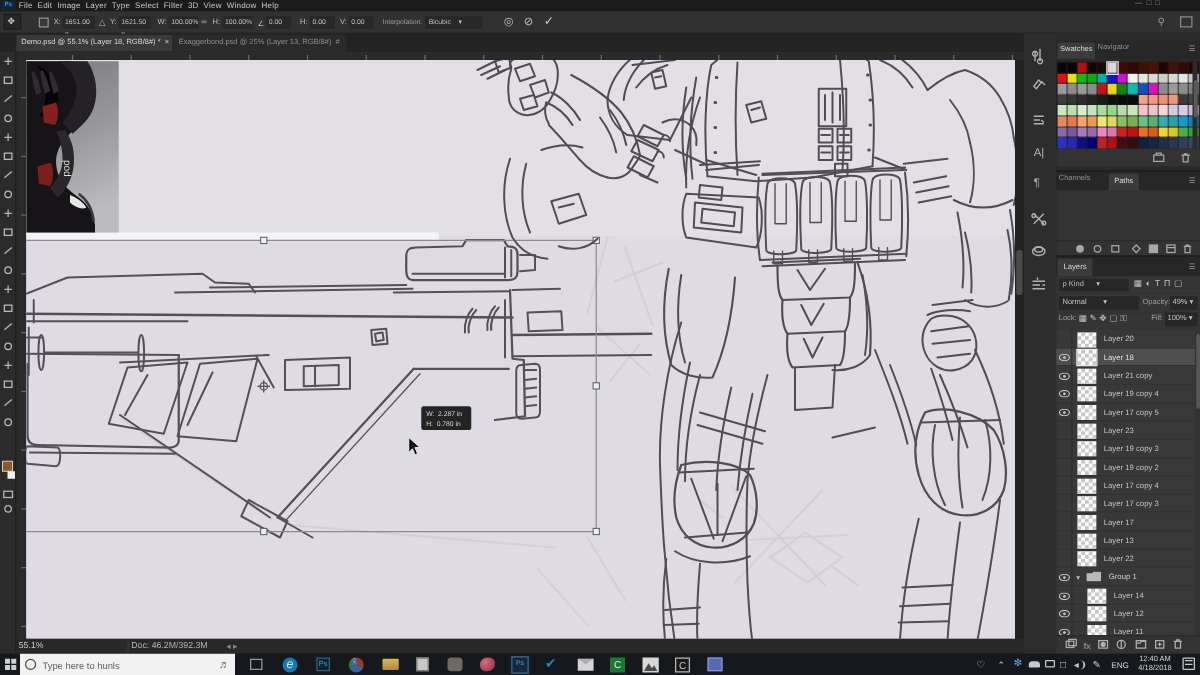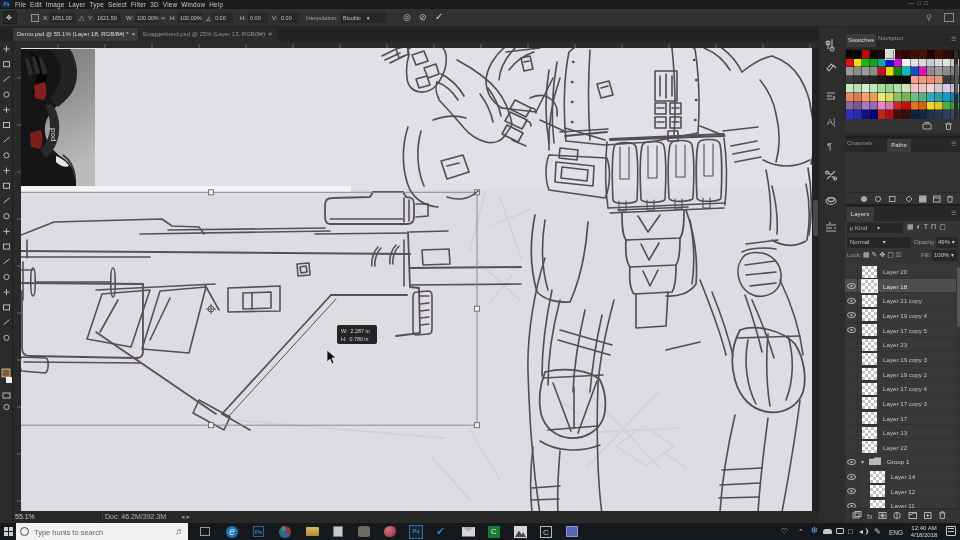--- a/index.html
+++ b/index.html
@@ -753,21 +753,21 @@
     <div class="abs" style="left:168px;top:2px;font-size:7px;color:#8a8a8a;">◂&nbsp;▸</div>
   </div>
 
   <div class="abs" style="left:0;top:523px;width:960px;height:17px;background:#15181c;" id="taskbar">
       <div class="abs" style="left: 4px; top: 4px; width: 4px; height: 4px; background: rgb(207, 207, 207);"></div>
       <div class="abs" style="left: 9px; top: 4px; width: 4px; height: 4px; background: rgb(207, 207, 207);"></div>
       <div class="abs" style="left: 4px; top: 9px; width: 4px; height: 4px; background: rgb(207, 207, 207);"></div>
       <div class="abs" style="left: 9px; top: 9px; width: 4px; height: 4px; background: rgb(207, 207, 207);"></div>
       <div class="abs" style="left: 16px; top: 0px; width: 172px; height: 17px; background: rgb(242, 242, 242);"></div>
       <div class="abs" style="left: 20px; top: 4px; width: 9px; height: 9px; border: 1.6px solid rgb(74, 74, 74); border-radius: 50%;"></div>
-      <div class="abs" style="left: 34px; top: 4.5px; font-size: 7.5px; color: rgb(95, 95, 95);">Type hunls to search</div>
+      <div class="abs" style="left: 34px; top: 4.5px; font-size: 7.5px; color: rgb(95, 95, 95);">Type here to hunls</div>
       <div class="abs" style="left: 175px; top: 3px; font-size: 9px; color: rgb(106, 106, 106);">♬</div>
       <div class="abs" style="left: 200px; top: 3.5px; width: 10px; height: 9px; border: 1px solid rgb(154, 154, 154);"></div>
       <div class="abs" style="left: 226px; top: 2.5px; width: 12px; height: 12px; border-radius: 50%; background: rgb(24, 120, 176); color: rgb(207, 232, 248); font-size: 10px; line-height: 12px; text-align: center; font-style: italic;">e</div>
       <div class="abs" style="left: 253px; top: 3px; width: 11px; height: 11px; background: rgb(13, 34, 48); border: 1px solid rgb(53, 96, 124); color: rgb(77, 153, 200); font-size: 6px; line-height: 11px; text-align: center;">Ps</div>
       <div class="abs" style="left: 279px; top: 2.5px; width: 12px; height: 12px; border-radius: 50%; background: conic-gradient(rgb(184, 58, 48) 0deg, rgb(184, 58, 48) 33%, rgb(58, 111, 192) 33%, rgb(58, 111, 192) 66%, rgb(47, 138, 72) 66%, rgb(47, 138, 72) 88%, rgb(200, 154, 40) 88%); opacity: 0.85;"></div>
       <div class="abs" style="left: 280.5px; top: 4px; width: 5px; height: 5px; border-radius: 50%; background: rgb(232, 232, 232); border: 2px solid rgb(58, 111, 192); opacity: 0.85;"></div>
       <div class="abs" style="left: 306px; top: 4px; width: 13px; height: 9px; background: linear-gradient(rgb(216, 184, 96), rgb(176, 136, 56)); border-radius: 1px;"></div>
       <div class="abs" style="left: 333px; top: 3px; width: 10px; height: 11px; background: rgb(200, 200, 200); border: 1px solid rgb(119, 119, 119);"></div>
       <div class="abs" style="left: 358px; top: 3px; width: 12px; height: 11px; background: rgb(110, 106, 102); border-radius: 3px;"></div>
       <div class="abs" style="left: 384px; top: 3px; width: 12px; height: 11px; background: radial-gradient(circle at 35% 35%, rgb(216, 112, 128), rgb(138, 40, 56)); border-radius: 50% 40%;"></div>

